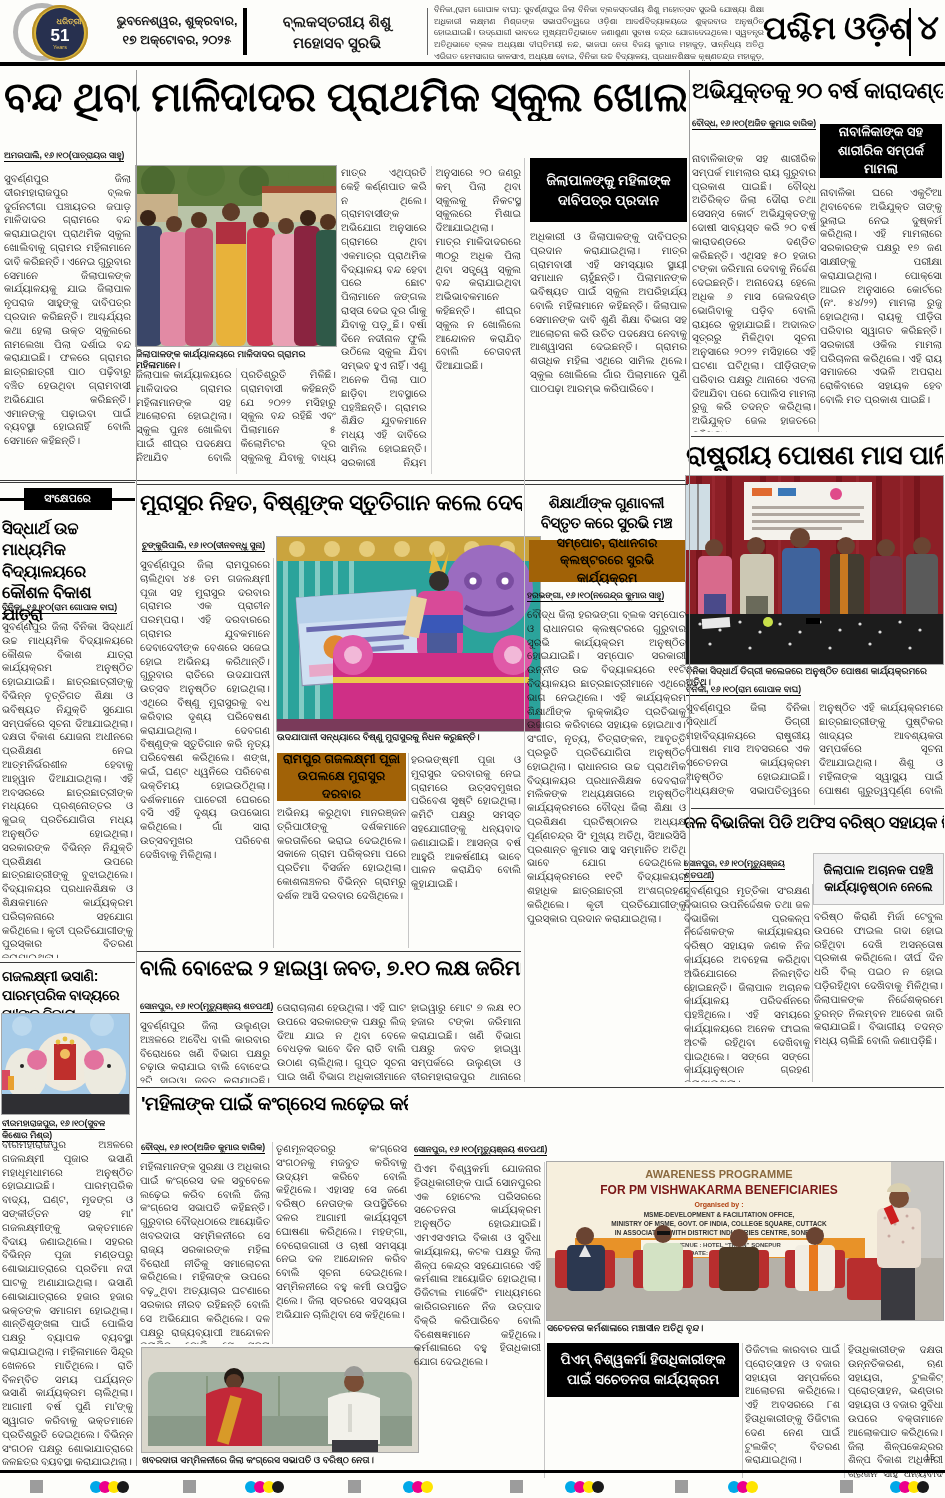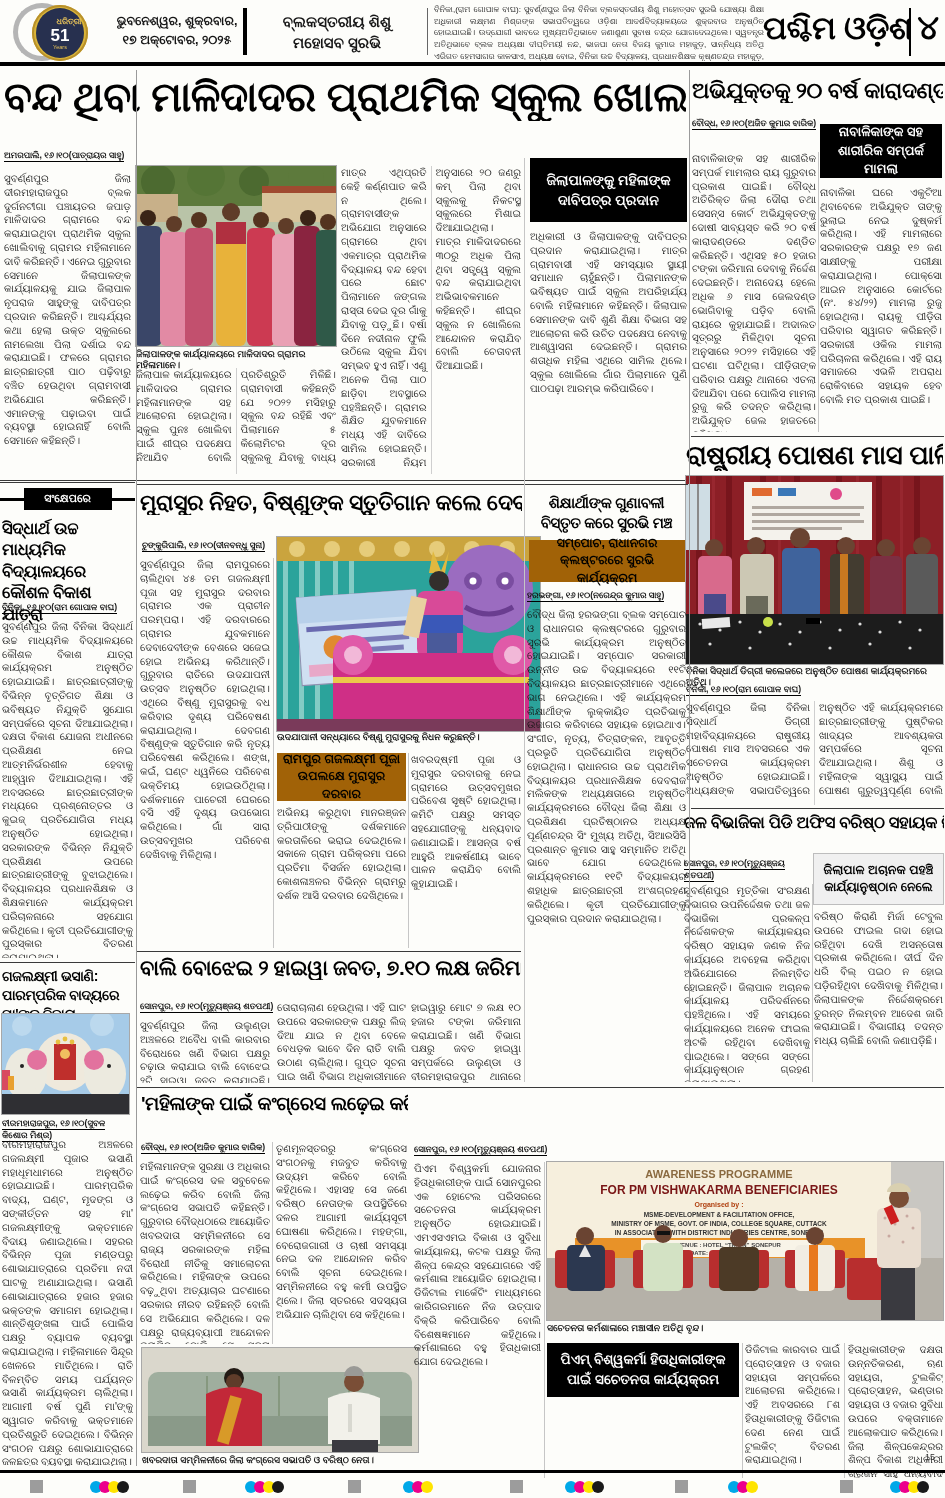--- a/index.html
+++ b/index.html
@@ -285,21 +285,21 @@
         <circle cx="236" cy="118" r="20" fill="#e05aa8"></circle>
       <circle cx="76" cy="118" r="9" fill="#f2b8d8"></circle>
         <circle cx="236" cy="118" r="9" fill="#f2b8d8"></circle>
       <rect x="56" y="140" width="196" height="6" fill="#ecc84a"></rect>
       <rect x="0" y="182" width="263" height="12" fill="#7a3a5a"></rect>
     </svg>
   </div>
   <div class="abs cap" style="left:277px;top:696px;width:263px;margin-top:36px;">ଉଦଯାପାନୀ ସନ୍ଧ୍ୟାରେ ବିଷ୍ଣୁ ମୁରାସୁରକୁ ନିଧନ କରୁଛନ୍ତି।</div>
   <div class="abs gbox" style="left:277px;top:753px;width:129px;height:48px;font-size:12.5px;">ରାମପୁର ଗଜଲକ୍ଷ୍ମୀ ପୂଜା ଉପଲକ୍ଷେ ମୁରାସୁର ଦରବାର</div>
   <div class="abs body" style="left:277px;top:806px;width:129px;height:142px;">ଅଭିନୟ କରୁଥିବା ମାନରଞ୍ଜନ ତ୍ରିପାଠୀଙ୍କୁ ଦର୍ଶକମାନେ କରତାଳିରେ ଭରାଇ ଦେଇଥିଲେ। ସକାଳେ ଗ୍ରାମ ପରିକ୍ରମା ପରେ ପ୍ରତିମା ବିସର୍ଜନ ହୋଇଥିଲା। କୋଶଳାଞ୍ଚଳର ବିଭିନ୍ନ ଗ୍ରାମରୁ ଦର୍ଶକ ଆସି ଦରବାର ଦେଖିଥିଲେ।</div>
-  <div class="abs body" style="left:411px;top:753px;width:110px;height:195px;">ଖବରଦ୍ଷ୍ମୀ ପୂଜା ଓ ମୁରାସୁର ଦରବାରକୁ ନେଇ ଗ୍ରାମରେ ଉତ୍ସବମୁଖର ପରିବେଶ ସୃଷ୍ଟି ହୋଇଥିଲା। କମିଟି ପକ୍ଷରୁ ସମସ୍ତ ସହଯୋଗୀଙ୍କୁ ଧନ୍ୟବାଦ ଜଣାଯାଇଛି। ଆସନ୍ତା ବର୍ଷ ଆହୁରି ଆକର୍ଷଣୀୟ ଭାବେ ପାଳନ କରାଯିବ ବୋଲି କୁହାଯାଇଛି।</div>
+  <div class="abs body" style="left:411px;top:753px;width:110px;height:195px;">ହରଭଙ୍ଷ୍ମୀ ପୂଜା ଓ ମୁରାସୁର ଦରବାରକୁ ନେଇ ଗ୍ରାମରେ ଉତ୍ସବମୁଖର ପରିବେଶ ସୃଷ୍ଟି ହୋଇଥିଲା। କମିଟି ପକ୍ଷରୁ ସମସ୍ତ ସହଯୋଗୀଙ୍କୁ ଧନ୍ୟବାଦ ଜଣାଯାଇଛି। ଆସନ୍ତା ବର୍ଷ ଆହୁରି ଆକର୍ଷଣୀୟ ଭାବେ ପାଳନ କରାଯିବ ବୋଲି କୁହାଯାଇଛି।</div>
   <div class="abs vr" style="left:273px;top:558px;height:390px;"></div>
   <div class="abs vr" style="left:408px;top:753px;height:195px;"></div>
 
   <div class="abs hl" style="left:527px;top:493px;width:159px;font-size:15px;line-height:1.35;text-align:center;">ଶିକ୍ଷାର୍ଥୀଙ୍କ ଗୁଣାବଳୀ ବିସ୍ତୃତ କରେ ସୁରଭି ମଞ୍ଚ</div>
   <div class="abs gbox" style="left:529px;top:540px;width:156px;height:42px;font-size:12.5px;">ସମ୍ପୋଚ, ରାଧାନଗର କ୍ଲଷ୍ଟରରେ ସୁରଭି କାର୍ଯ୍ୟକ୍ରମ</div>
   <div class="abs byline" style="left:527px;top:590px;width:159px;"><span>ହରଭଙ୍ଗା, ୧୬।୧୦(ନରେନ୍ଦ୍ର କୁମାର ସାହୁ)</span></div>
   <div class="abs body" style="left:527px;top:608px;width:159px;height:474px;">ବୌଦ୍ଧ ଜିଲା ହରଭଙ୍ଗା ବ୍ଲକ ସମ୍ପୋଚ ଓ ରାଧାନଗର କ୍ଲଷ୍ଟରରେ ଗୁରୁବାର ସୁରଭି କାର୍ଯ୍ୟକ୍ରମ ଅନୁଷ୍ଠିତ ହୋଇଯାଇଛି। ସମ୍ପୋଚ ସରକାରୀ ଉନ୍ନୀତ ଉଚ୍ଚ ବିଦ୍ୟାଳୟରେ ୧୧ଟି ବିଦ୍ୟାଳୟର ଛାତ୍ରଛାତ୍ରୀମାନେ ଏଥିରେ ଭାଗ ନେଇଥିଲେ। ଏହି କାର୍ଯ୍ୟକ୍ରମ ଶିକ୍ଷାର୍ଥୀଙ୍କ ଲୁକ୍କାୟିତ ପ୍ରତିଭାକୁ ଉଜାଗର କରିବାରେ ସହାୟକ ହୋଇଥାଏ। ସଂଗୀତ, ନୃତ୍ୟ, ଚିତ୍ରାଙ୍କନ, ଆବୃତ୍ତି ପ୍ରଭୃତି ପ୍ରତିଯୋଗିତା ଅନୁଷ୍ଠିତ ହୋଇଥିଲା। ରାଧାନଗର ଉଚ୍ଚ ପ୍ରାଥମିକ ବିଦ୍ୟାଳୟର ପ୍ରଧାନଶିକ୍ଷକ ଦେବରାଜ ମଲିକଙ୍କ ଅଧ୍ୟକ୍ଷତାରେ ଅନୁଷ୍ଠିତ କାର୍ଯ୍ୟକ୍ରମରେ ବୌଦ୍ଧ ଜିଲା ଶିକ୍ଷା ଓ ପ୍ରଶିକ୍ଷଣ ପ୍ରତିଷ୍ଠାନର ଅଧ୍ୟକ୍ଷ ପୂର୍ଣ୍ଣଚନ୍ଦ୍ର ସିଂ ମୁଖ୍ୟ ଅତିଥି, ସିଆରସିସି ପ୍ରଶାନ୍ତ କୁମାର ସାହୁ ସମ୍ମାନିତ ଅତିଥି ଭାବେ ଯୋଗ ଦେଇଥିଲେ। କାର୍ଯ୍ୟକ୍ରମରେ ୧୧ଟି ବିଦ୍ୟାଳୟର ଶହାଧିକ ଛାତ୍ରଛାତ୍ରୀ ଅଂଶଗ୍ରହଣ କରିଥିଲେ। କୃତୀ ପ୍ରତିଯୋଗୀଙ୍କୁ ପୁରସ୍କାର ପ୍ରଦାନ କରାଯାଇଥିଲା।</div>
   <div class="abs vr" style="left:524px;top:158px;height:924px;"></div>
   <div class="abs vr" style="left:689px;top:70px;height:1012px;background:#9a9a9a;"></div>
   <div class="abs vr" style="left:136px;top:70px;height:1396px;background:#9a9a9a;"></div>

